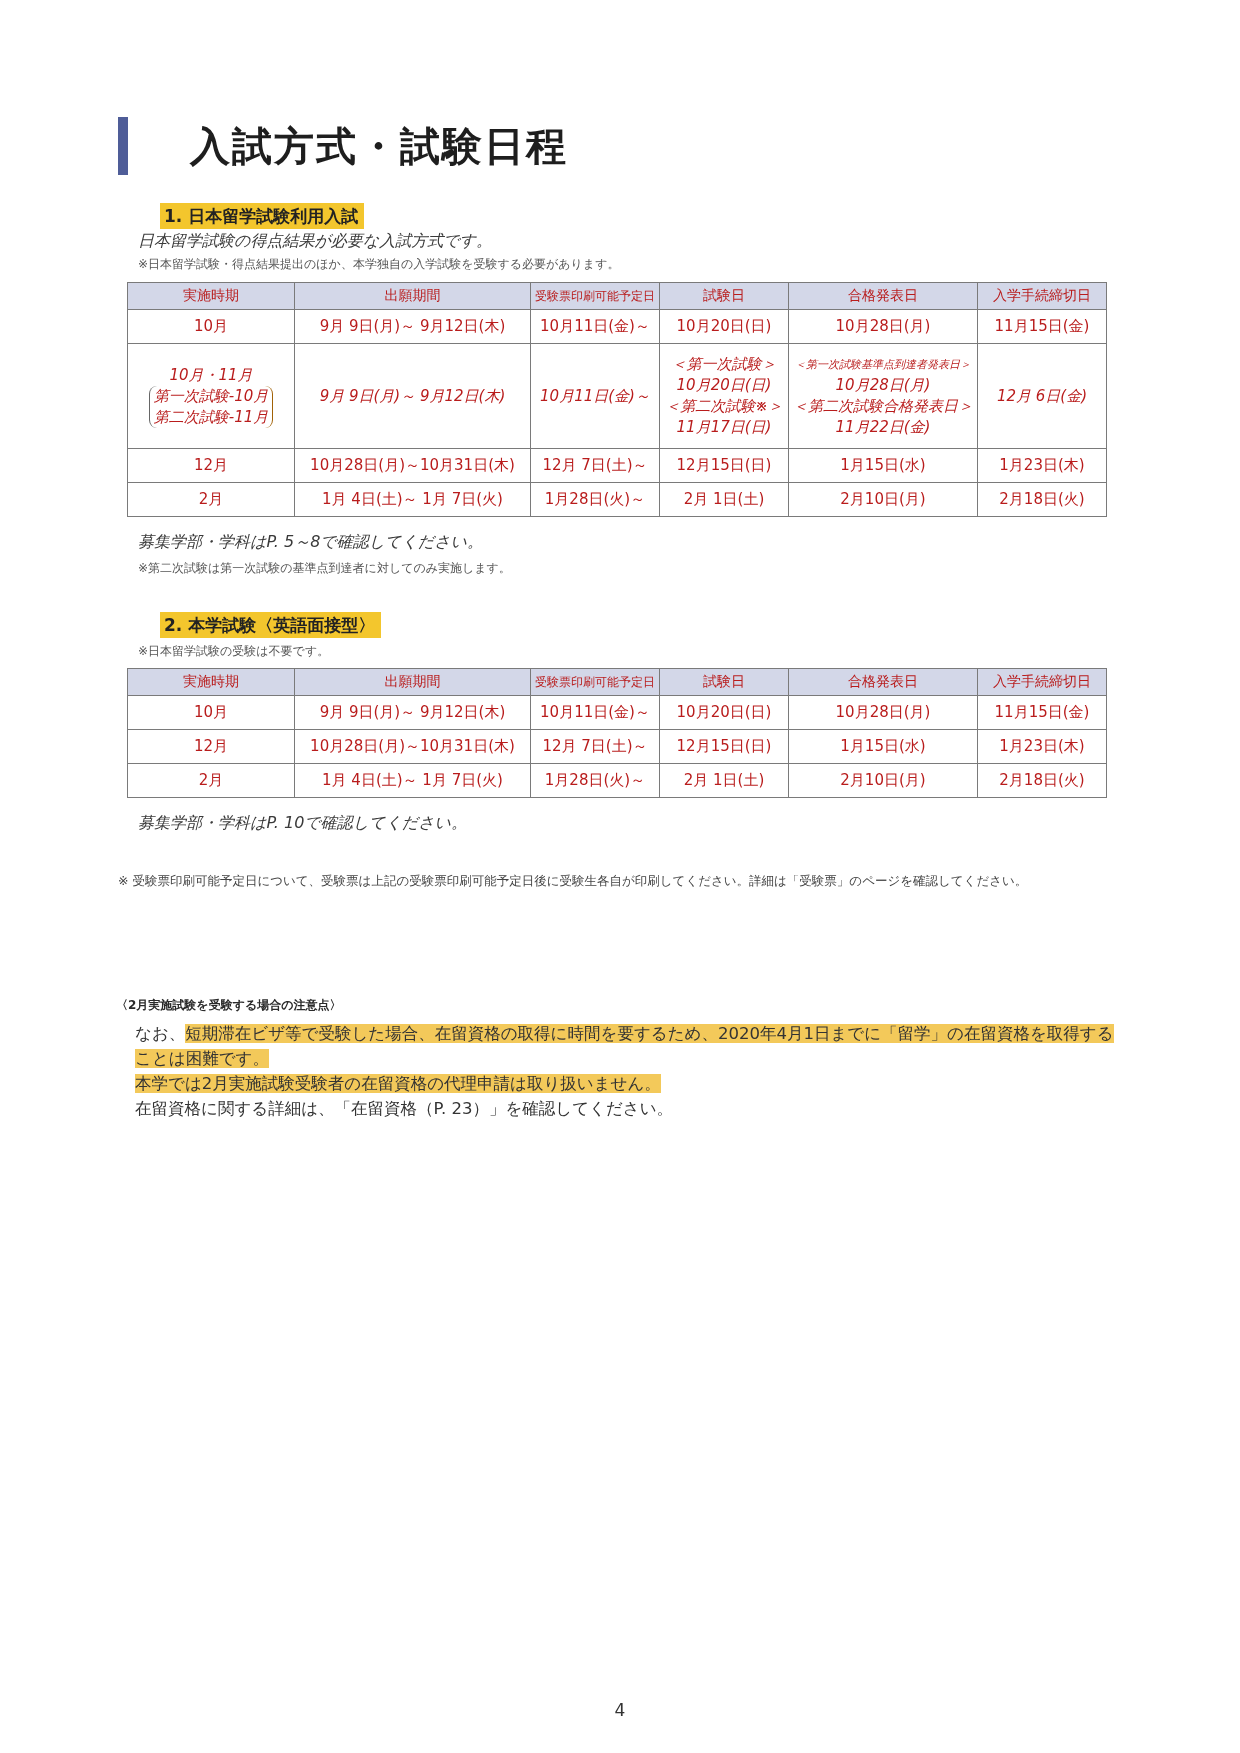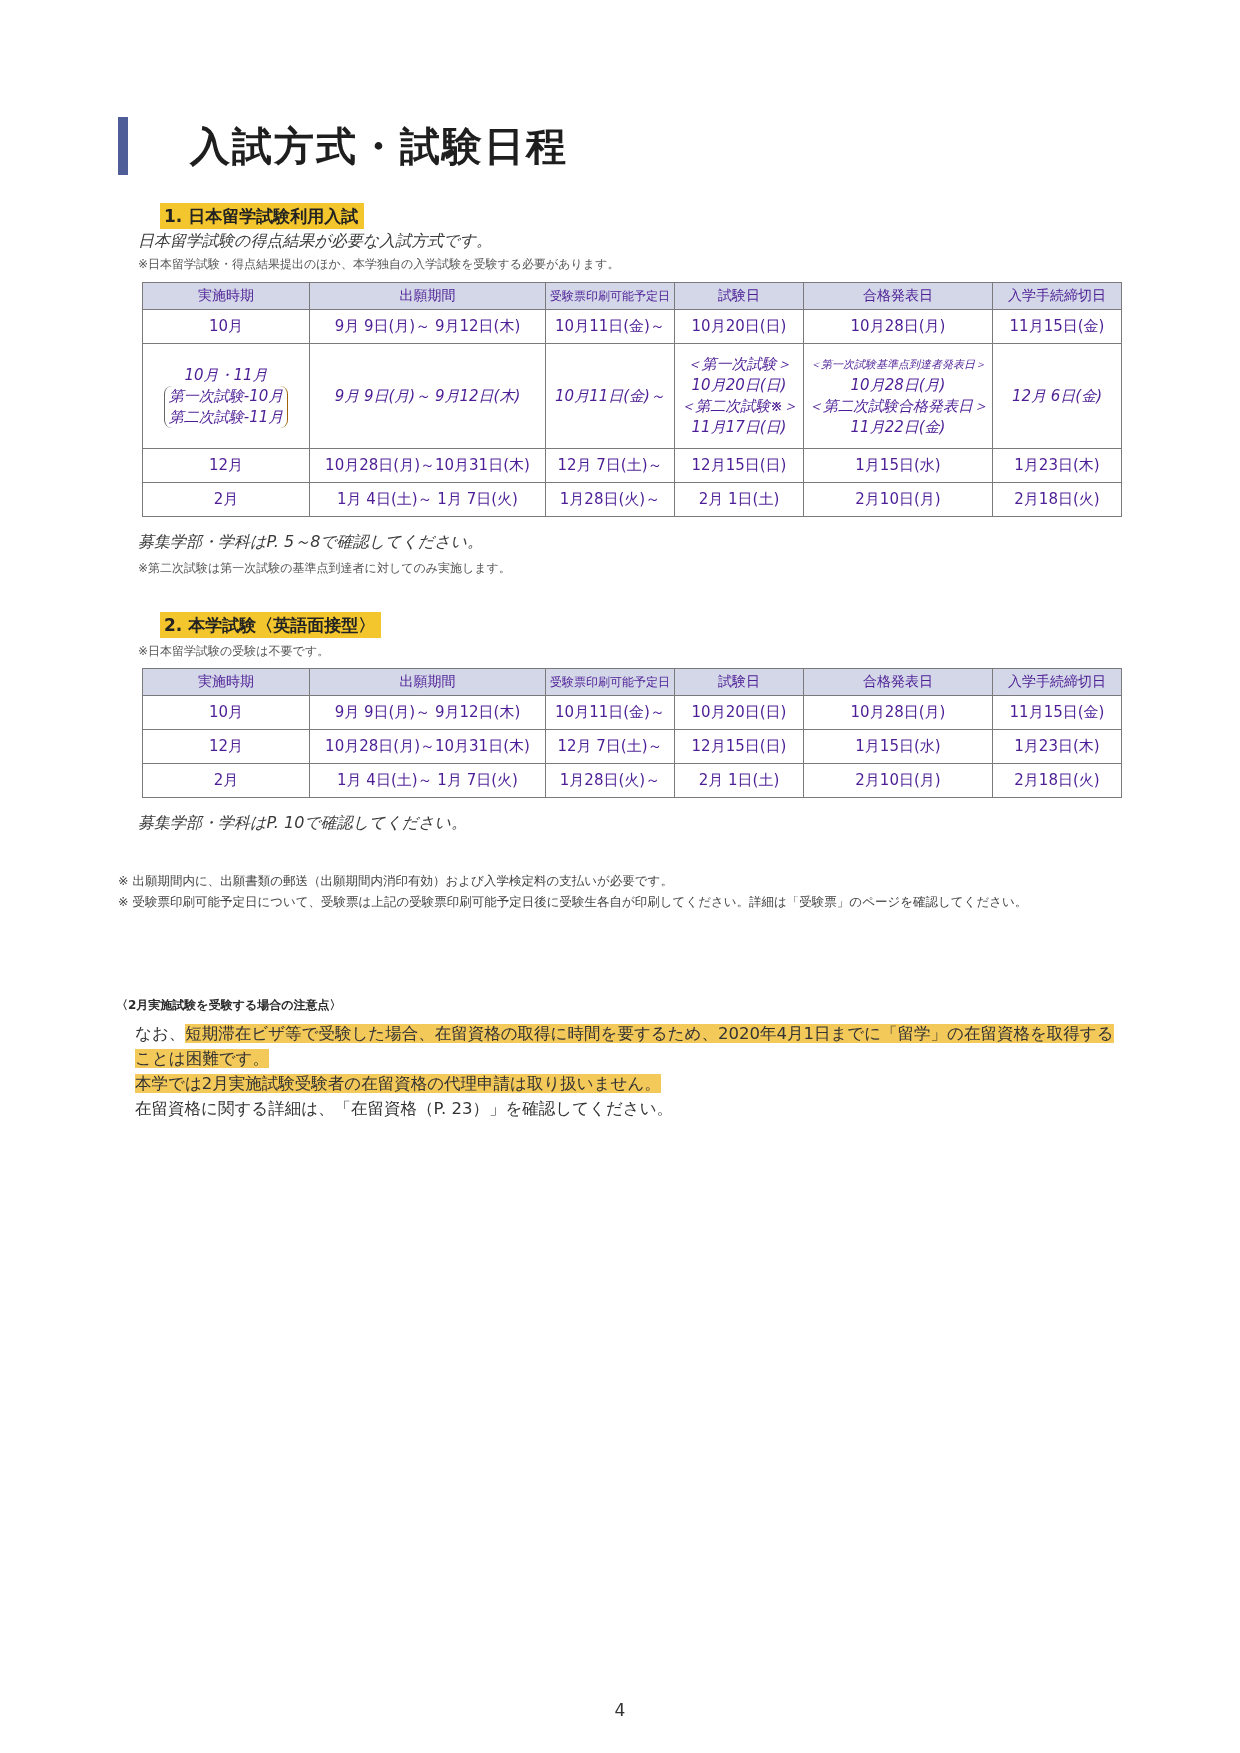--- a/index.html
+++ b/index.html
@@ -12,22 +12,22 @@
   .page-title { font-size: 40px; font-weight: bold; color: #1e1e1e; letter-spacing: 2px; }
 
   .section-heading {
     position: absolute; left: 116px; background: #f3c62d; color: #222222;
     font-size: 17px; font-weight: bold; padding: 2px 6px 2px 4px; line-height: 22px; margin-left: 44px;
   }
   .lead { position: absolute; left: 138px; font-size: 16px; color: #3a3a3a; font-style: italic; }
   .note-sm { position: absolute; left: 138px; font-size: 12px; color: #555555; }
 
   table.schedule {
-    position: absolute; left: 142px; border-collapse: collapse;
-    font-size: 15px; color: #4c1d95; table-layout: fixed;
+    position: absolute; left: 127px; border-collapse: collapse;
+    font-size: 15px; color: #b91c1c; table-layout: fixed;
   }
   table.schedule th, table.schedule td {
     border: 1px solid #7a7a7a; text-align: center; vertical-align: middle; padding: 0 4px; white-space: nowrap;
   }
   table.schedule th { background: #d3d7e8; font-weight: normal; height: 26px; font-size: 14px; }
   table.schedule th.small { font-size: 12px; }
   table.schedule td { height: 33px; }
   .multi-line { line-height: 21px; }
   .tiny { font-size: 11px; }
   .paren-block { display: inline-block; border-left: 1px solid #666; border-right: 1px solid #a16207; border-radius: 8px; padding: 0 4px; }
@@ -175,21 +175,20 @@
       <td>2月 1日(土)</td>
       <td>2月10日(月)</td>
       <td>2月18日(火)</td>
     </tr>
   </tbody>
 </table>
 
 <div class="lead" style="top:813px;">募集学部・学科はP. 10で確認してください。</div>
 
 <div class="footnote" style="top:870px;">
-  <div>※ 出願期間内に、出願書類の郵送（出願期間内消印有効）および入学検定料の支払いが必要です。</div>
   <div style="padding-left:14px; text-indent:-14px;">※ 受験票印刷可能予定日について、受験票は上記の受験票印刷可能予定日後に受験生各自が印刷してください。詳細は「受験票」のページを確認してください。</div>
 </div>
 
 <div class="caution-heading">〈2月実施試験を受験する場合の注意点〉</div>
 <div class="caution-body">
   <span class="para indent"><span>なお、</span><span class="hl">短期滞在ビザ等で受験した場合、在留資格の取得に時間を要するため、2020年4月1日までに「留学」の在留資格を取得することは困難です。</span></span>
   <span class="para indent"><span class="hl">本学では2月実施試験受験者の在留資格の代理申請は取り扱いません。</span></span>
   <span class="para indent">在留資格に関する詳細は、「在留資格（P. 23）」を確認してください。</span>
 </div>
 

